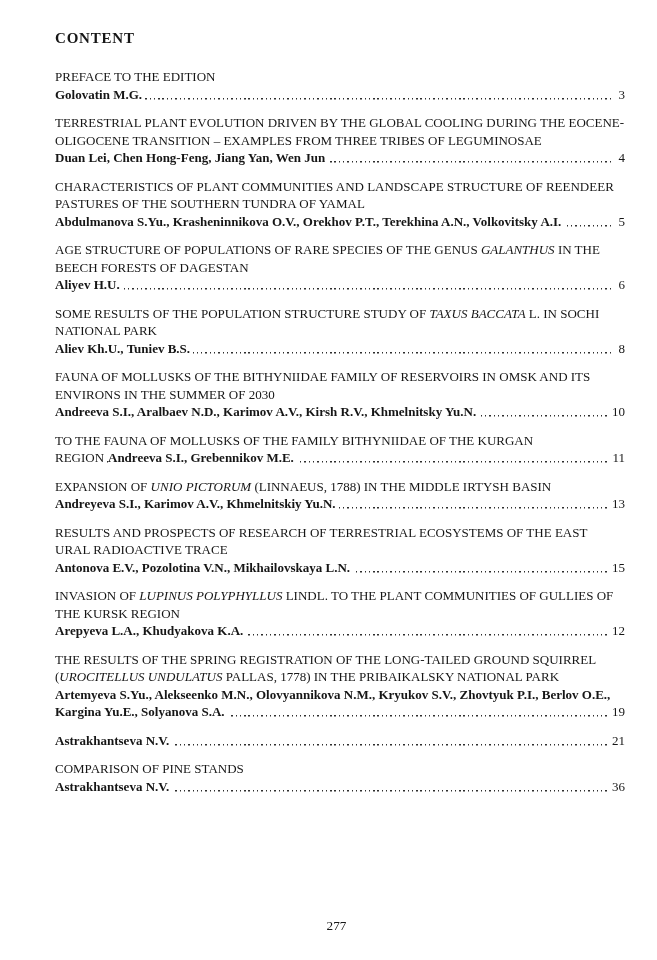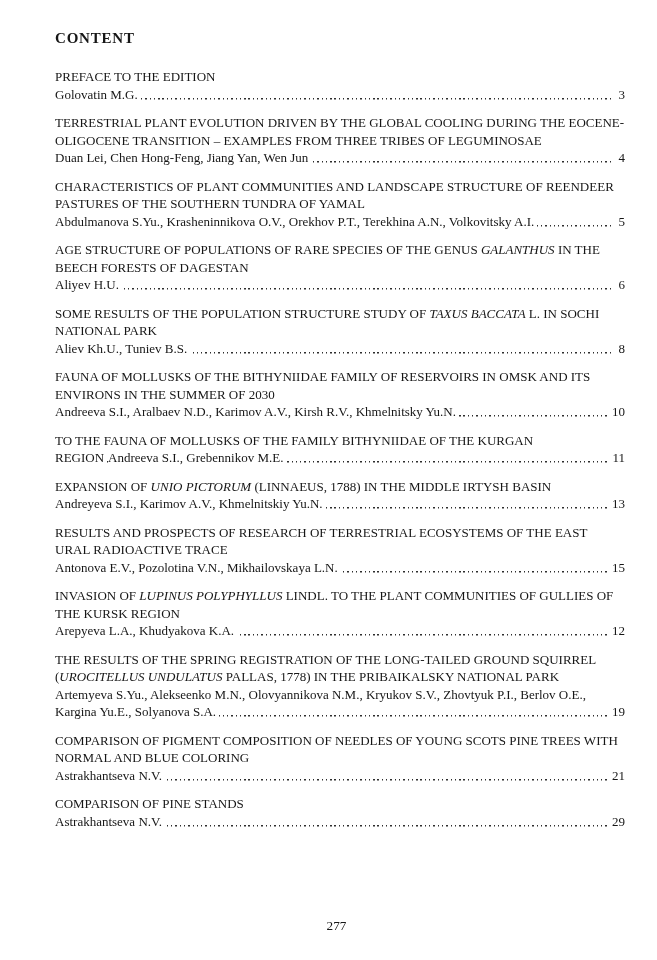--- a/index.html
+++ b/index.html
@@ -35,20 +35,21 @@
   }
   .entry-title {
     display: block;
     background: #ffffff;
   }
   .entry.inline .entry-title { display: inline; }
   .entry.inline .entry-authors { margin-left: 0.3em; }
   .entry-authors {
     background: #ffffff;
     padding-right: 3px;
+    font-weight: bold;
   }
   .entry-page {
     position: absolute;
     right: 0;
     bottom: 0;
     background: #ffffff;
     padding-left: 5px;
   }
   .italic { font-style: italic; }
   .footer {
@@ -104,22 +105,22 @@
 
   <div class="entry">
     <span class="entry-title"><span>INVASION OF </span><span class="italic">LUPINUS POLYPHYLLUS</span><span> LINDL. TO THE PLANT COMMUNITIES OF GULLIES OF THE KURSK REGION</span></span><span class="entry-authors">Arepyeva L.A., Khudyakova K.A.</span><span class="entry-page">12</span>
   </div>
 
   <div class="entry">
     <span class="entry-title"><span>THE RESULTS OF THE SPRING REGISTRATION OF THE LONG-TAILED GROUND SQUIRREL (</span><span class="italic">UROCITELLUS UNDULATUS</span><span> PALLAS, 1778) IN THE PRIBAIKALSKY NATIONAL PARK</span></span><span class="entry-authors">Artemyeva S.Yu., Alekseenko M.N., Olovyannikova N.M., Kryukov S.V., Zhovtyuk P.I., Berlov O.E., Kargina Yu.E., Solyanova S.A.</span><span class="entry-page">19</span>
   </div>
 
   <div class="entry">
-    <span class="entry-title"><span>COMPARISON OF PIGMENT COMPOSITION OF NEEDLES OF YOUNG SCOTS PINE TREES WITH NORMAL AND BLUE COLORING</span></span><span class="entry-authors">Astrakhantseva N.V.</span><span class="entry-page">21</span>
+    <span class="entry-authors">Astrakhantseva N.V.</span><span class="entry-page">21</span>
   </div>
 
   <div class="entry">
-    <span class="entry-title"><span>COMPARISON OF PINE STANDS</span></span><span class="entry-authors">Astrakhantseva N.V.</span><span class="entry-page">29</span>
+    <span class="entry-title"><span>COMPARISON OF PINE STANDS</span></span><span class="entry-authors">Astrakhantseva N.V.</span><span class="entry-page">36</span>
   </div>
 </div>
 </div>
 
 <div class="footer">277</div>
 
 </body></html>

